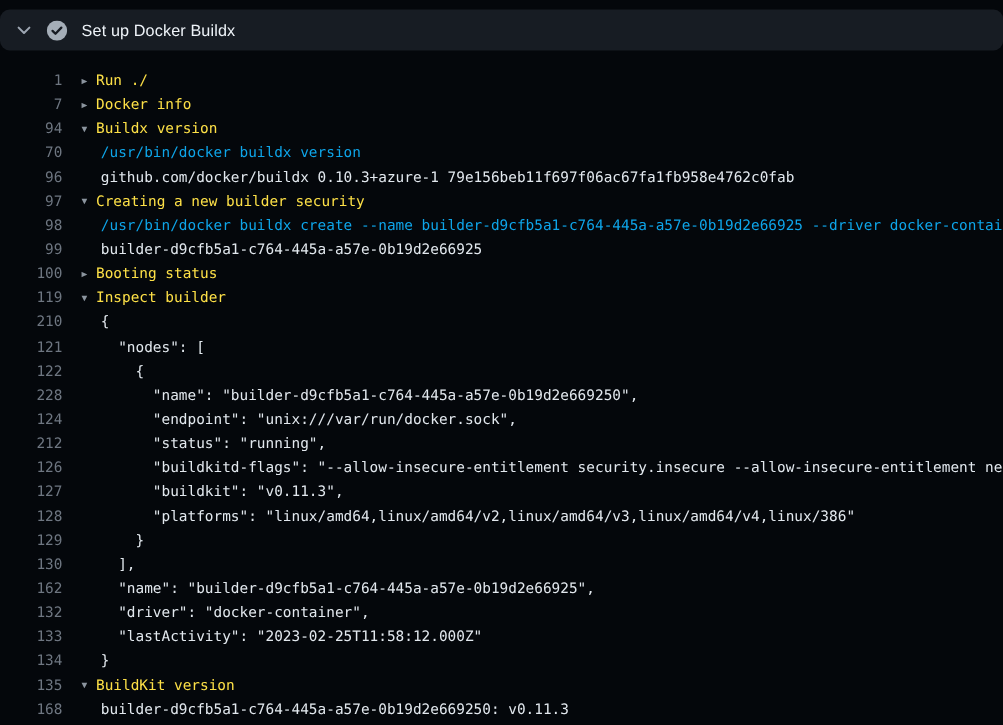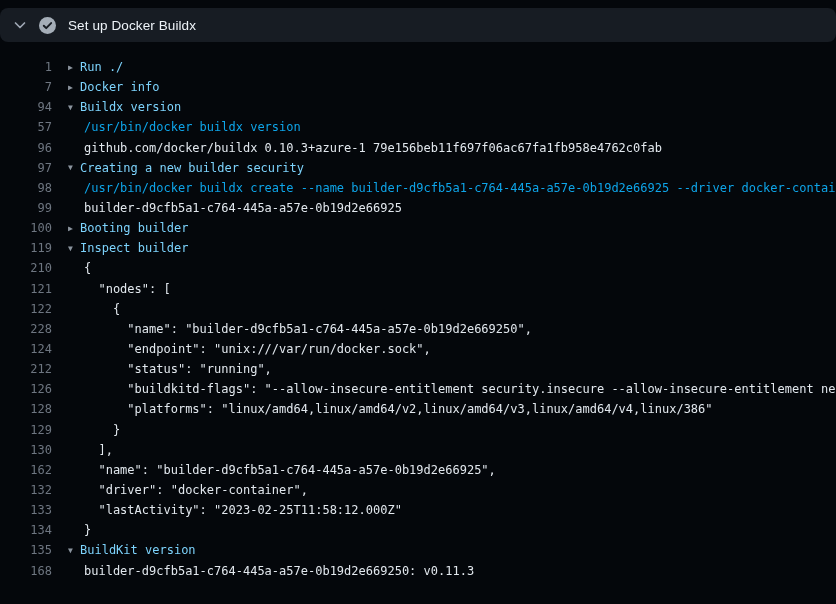--- a/index.html
+++ b/index.html
@@ -65,21 +65,21 @@
     align-items: center;
     white-space: pre;
   }
   .arrow {
     flex: none;
     width: 12px;
     font-size: 8px;
     color: #8b949e;
     display: inline-block;
   }
-  .gtitle { color: #7dd3fc; }
+  .gtitle { color: #fde047; }
   .group-row { cursor: pointer; }
   .txt { padding-left: 16px; color: #e2e8ee; }
   .txt.command { color: #0ea5e9; }
 </style>
 </head>
 <body>
 
 <div class="viewport">
 
   <div class="step-header">
@@ -94,34 +94,35 @@
         <path d="M4.5 8.2l2.3 2.3 4.6-4.8" fill="none" stroke="#171c23" stroke-width="1.8" stroke-linecap="round" stroke-linejoin="round"></path>
       </svg>
     </span>
     <span class="step-title">Set up Docker Buildx</span>
   </div>
 
   <div class="log" id="log">
       <div class="line group-row"><a class="num">1</a><div class="content"><span class="arrow">▶</span><span class="gtitle">Run ./</span></div></div>
       <div class="line group-row"><a class="num">7</a><div class="content"><span class="arrow">▶</span><span class="gtitle">Docker info</span></div></div>
       <div class="line group-row"><a class="num">94</a><div class="content"><span class="arrow">▼</span><span class="gtitle">Buildx version</span></div></div>
-      <div class="line"><a class="num">57</a><div class="content"><span class="txt command">/usr/bin/docker buildx version</span></div></div>
+      <div class="line"><a class="num">70</a><div class="content"><span class="txt command">/usr/bin/docker buildx version</span></div></div>
       <div class="line"><a class="num">96</a><div class="content"><span class="txt output">github.com/docker/buildx 0.10.3+azure-1 79e156beb11f697f06ac67fa1fb958e4762c0fab</span></div></div>
       <div class="line group-row"><a class="num">97</a><div class="content"><span class="arrow">▼</span><span class="gtitle">Creating a new builder security</span></div></div>
       <div class="line"><a class="num">98</a><div class="content"><span class="txt command">/usr/bin/docker buildx create --name builder-d9cfb5a1-c764-445a-a57e-0b19d2e66925 --driver docker-container</span></div></div>
       <div class="line"><a class="num">99</a><div class="content"><span class="txt output">builder-d9cfb5a1-c764-445a-a57e-0b19d2e66925</span></div></div>
-      <div class="line group-row"><a class="num">100</a><div class="content"><span class="arrow">▶</span><span class="gtitle">Booting builder</span></div></div>
+      <div class="line group-row"><a class="num">100</a><div class="content"><span class="arrow">▶</span><span class="gtitle">Booting status</span></div></div>
       <div class="line group-row"><a class="num">119</a><div class="content"><span class="arrow">▼</span><span class="gtitle">Inspect builder</span></div></div>
       <div class="line"><a class="num">210</a><div class="content"><span class="txt output">{</span></div></div>
       <div class="line"><a class="num">121</a><div class="content"><span class="txt output">  "nodes": [</span></div></div>
       <div class="line"><a class="num">122</a><div class="content"><span class="txt output">    {</span></div></div>
       <div class="line"><a class="num">228</a><div class="content"><span class="txt output">      "name": "builder-d9cfb5a1-c764-445a-a57e-0b19d2e669250",</span></div></div>
       <div class="line"><a class="num">124</a><div class="content"><span class="txt output">      "endpoint": "unix:///var/run/docker.sock",</span></div></div>
       <div class="line"><a class="num">212</a><div class="content"><span class="txt output">      "status": "running",</span></div></div>
       <div class="line"><a class="num">126</a><div class="content"><span class="txt output">      "buildkitd-flags": "--allow-insecure-entitlement security.insecure --allow-insecure-entitlement network.host",</span></div></div>
+      <div class="line"><a class="num">127</a><div class="content"><span class="txt output">      "buildkit": "v0.11.3",</span></div></div>
       <div class="line"><a class="num">128</a><div class="content"><span class="txt output">      "platforms": "linux/amd64,linux/amd64/v2,linux/amd64/v3,linux/amd64/v4,linux/386"</span></div></div>
       <div class="line"><a class="num">129</a><div class="content"><span class="txt output">    }</span></div></div>
       <div class="line"><a class="num">130</a><div class="content"><span class="txt output">  ],</span></div></div>
       <div class="line"><a class="num">162</a><div class="content"><span class="txt output">  "name": "builder-d9cfb5a1-c764-445a-a57e-0b19d2e66925",</span></div></div>
       <div class="line"><a class="num">132</a><div class="content"><span class="txt output">  "driver": "docker-container",</span></div></div>
       <div class="line"><a class="num">133</a><div class="content"><span class="txt output">  "lastActivity": "2023-02-25T11:58:12.000Z"</span></div></div>
       <div class="line"><a class="num">134</a><div class="content"><span class="txt output">}</span></div></div>
       <div class="line group-row"><a class="num">135</a><div class="content"><span class="arrow">▼</span><span class="gtitle">BuildKit version</span></div></div>
       <div class="line"><a class="num">168</a><div class="content"><span class="txt output">builder-d9cfb5a1-c764-445a-a57e-0b19d2e669250: v0.11.3</span></div></div>
     </div>

